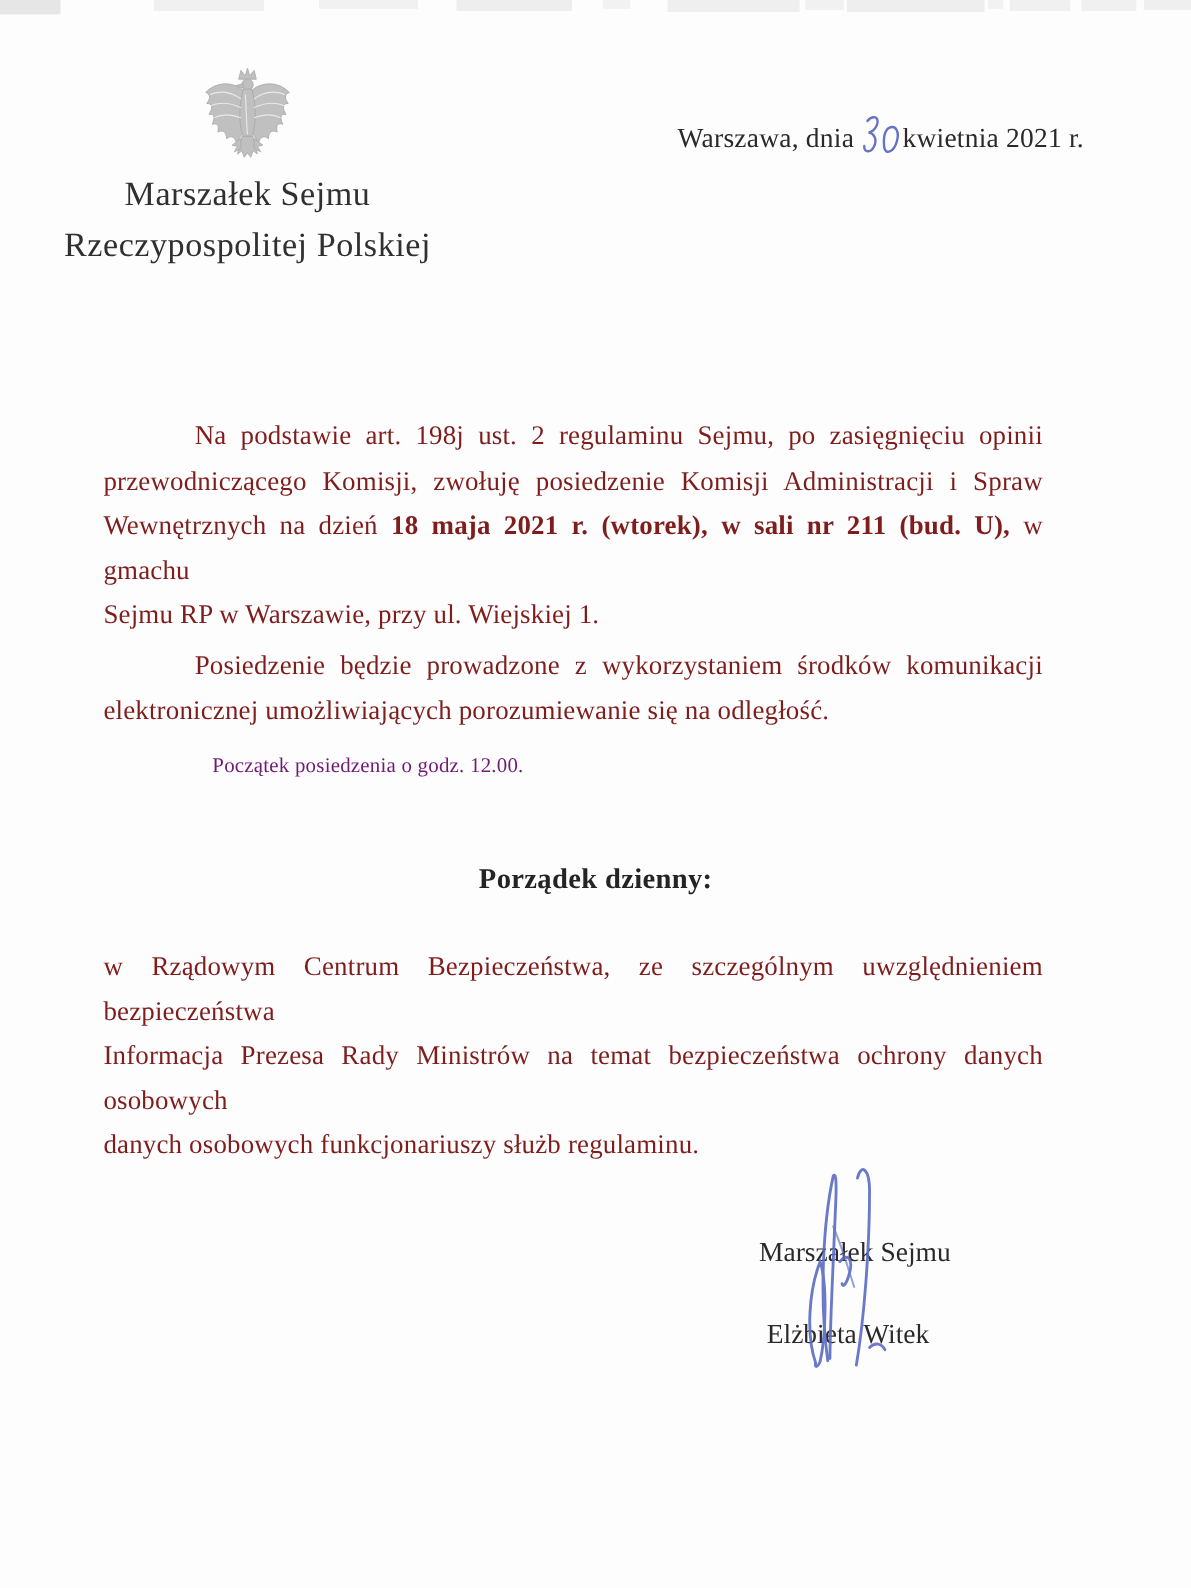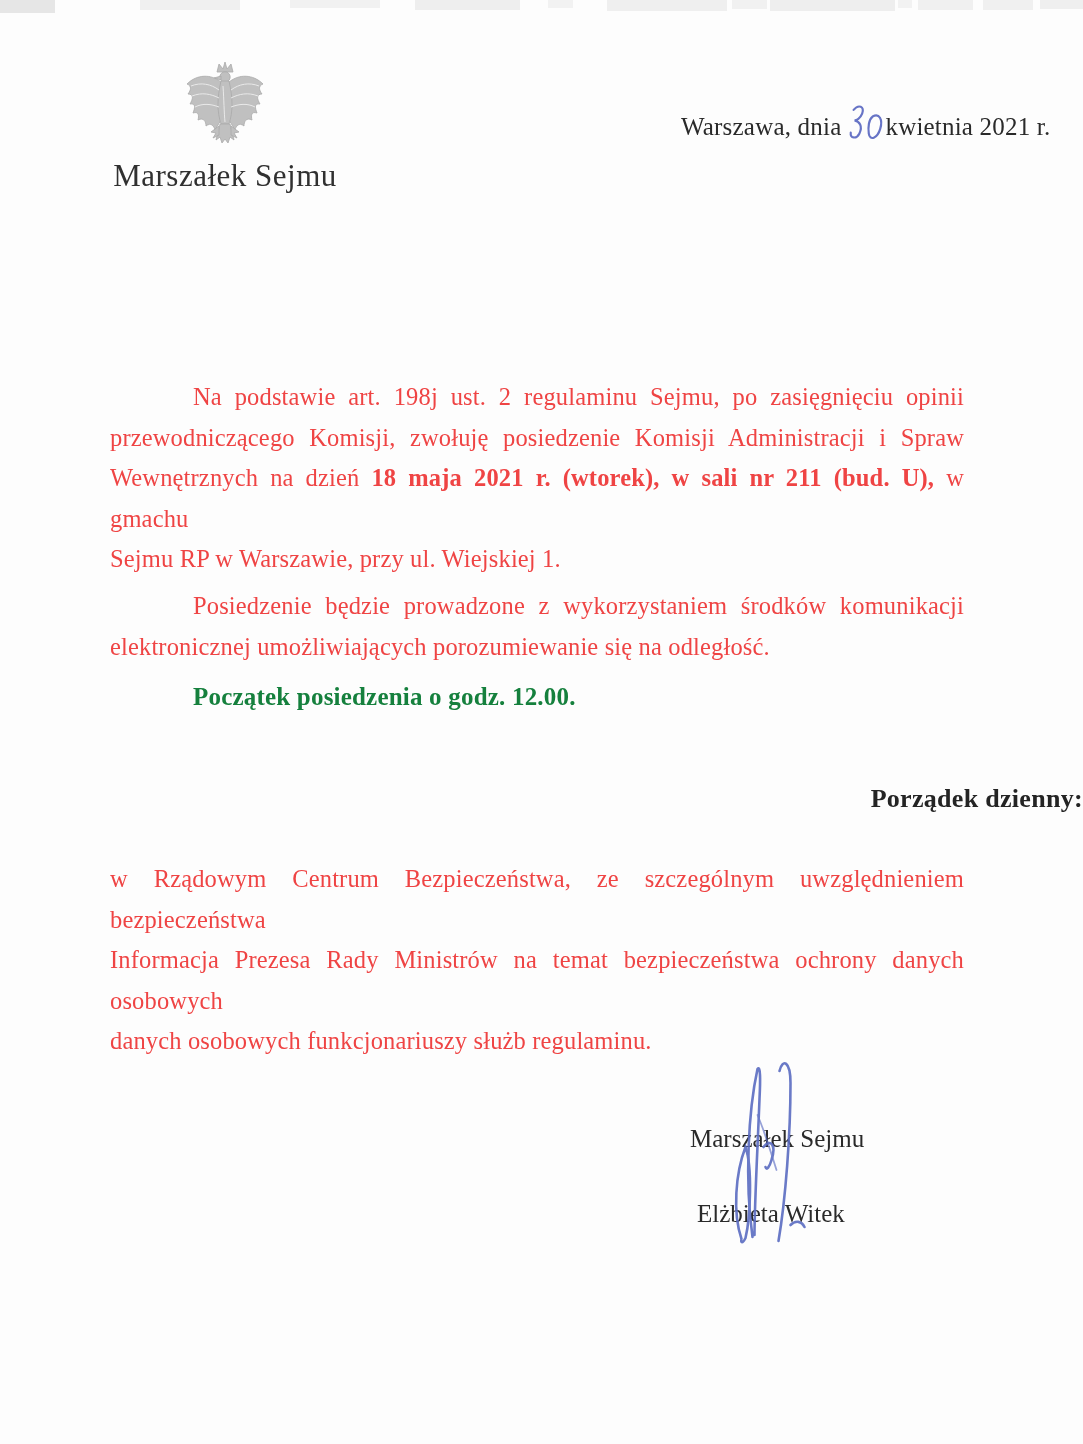--- a/index.html
+++ b/index.html
@@ -15,44 +15,44 @@
   
   .emblem { position:absolute; left:183px; top:60px; width:84px; height:90px; opacity:.85; filter:blur(.4px); }
   .letterhead {
     position:absolute; left:25px; top:152px; width:400px;
     text-align:center; font-size:31px; line-height:47px;
     color:#303030; letter-spacing:.5px;
   }
 
   
   .dateline {
-    position:absolute; left:681px; top:110px;
+    position:absolute; left:616px; top:110px;
     display:flex; align-items:flex-start; white-space:nowrap;
     font-size:25px; line-height:34px; color:#2a2a2a; letter-spacing:.2px;text-align:right;
   }
   .hand30 { width:38px; height:48px; margin:-7px 1px 0 5px; }
 
   
   .para {
-    position:absolute; left:110px; width:854px;
+    position:absolute; left:94px; width:854px;
     font-size:24.5px; line-height:40.5px; letter-spacing:.15px;
-    color:#ef4444; hyphens:none; overflow-wrap:normal;
+    color:#7f1d1d; hyphens:none; overflow-wrap:normal;
   }
   .jline { text-align:justify; text-align-last:justify; }
   .lastline { text-align:justify; text-align-last:left; }
   .firstline { text-indent:83px; }
   .boldseg { font-weight:bold; }
 
   .startline {
     position:absolute; left:193px; top:677px;
-    font-size:25px; font-weight:bold; line-height:40px; color:#15803d; letter-spacing:.2px;
+    font-size:19px; font-weight:normal; line-height:40px; color:#701a75; letter-spacing:.2px;
   }
   .agendahead {
     position:absolute; left:0; top:779px; width:1083px;
-    text-align:right; font-size:26px; font-weight:bold; line-height:40px;
+    text-align:center; font-size:26px; font-weight:bold; line-height:40px;
     color:#242424; letter-spacing:.3px;
   }
 
   
   .sigrole { position:absolute; left:690px; top:1119px; font-size:25px; line-height:40px; color:#2a2a2a; }
   .signame { position:absolute; left:697px; top:1194px; font-size:25px; line-height:40px; color:#2a2a2a; }
   .sigscribble { position:absolute; left:726px; top:1055px; width:88px; height:195px; z-index:3; opacity:.9; }
 </style>
 </head>
 <body>
@@ -92,20 +92,21 @@
       <path d="M12,47 C20,43 28,44 36,47"></path>
       <path d="M76,26 C66,22 56,24 48,30"></path>
       <path d="M75,36 C65,32 56,34 48,38"></path>
       <path d="M72,47 C64,43 56,44 48,47"></path>
       <path d="M40,26 C41,40 41,52 42,62"></path>
     </g>
   </svg>
 
   <div class="letterhead">
     <div>Marszałek Sejmu</div>
+    <div>Rzeczypospolitej Polskiej</div>
   </div>
 
   <div class="dateline">
     <span>Warszawa, dnia</span>
     <svg class="hand30" viewBox="0 0 40 50" aria-label="30">
       <g stroke="#6774c6" stroke-width="2.3" fill="none" stroke-linecap="round">
         <path d="M8,7 C13,1 20,3 17,11 C15,16 11,18 9,18 C14,19 18,24 14,32 C11,38 4,37 5,31"></path>
         <path d="M28,14 C35,10 39,17 36,27 C33,37 25,40 24,32 C23,25 24,17 28,14"></path>
       </g>
     </svg>

